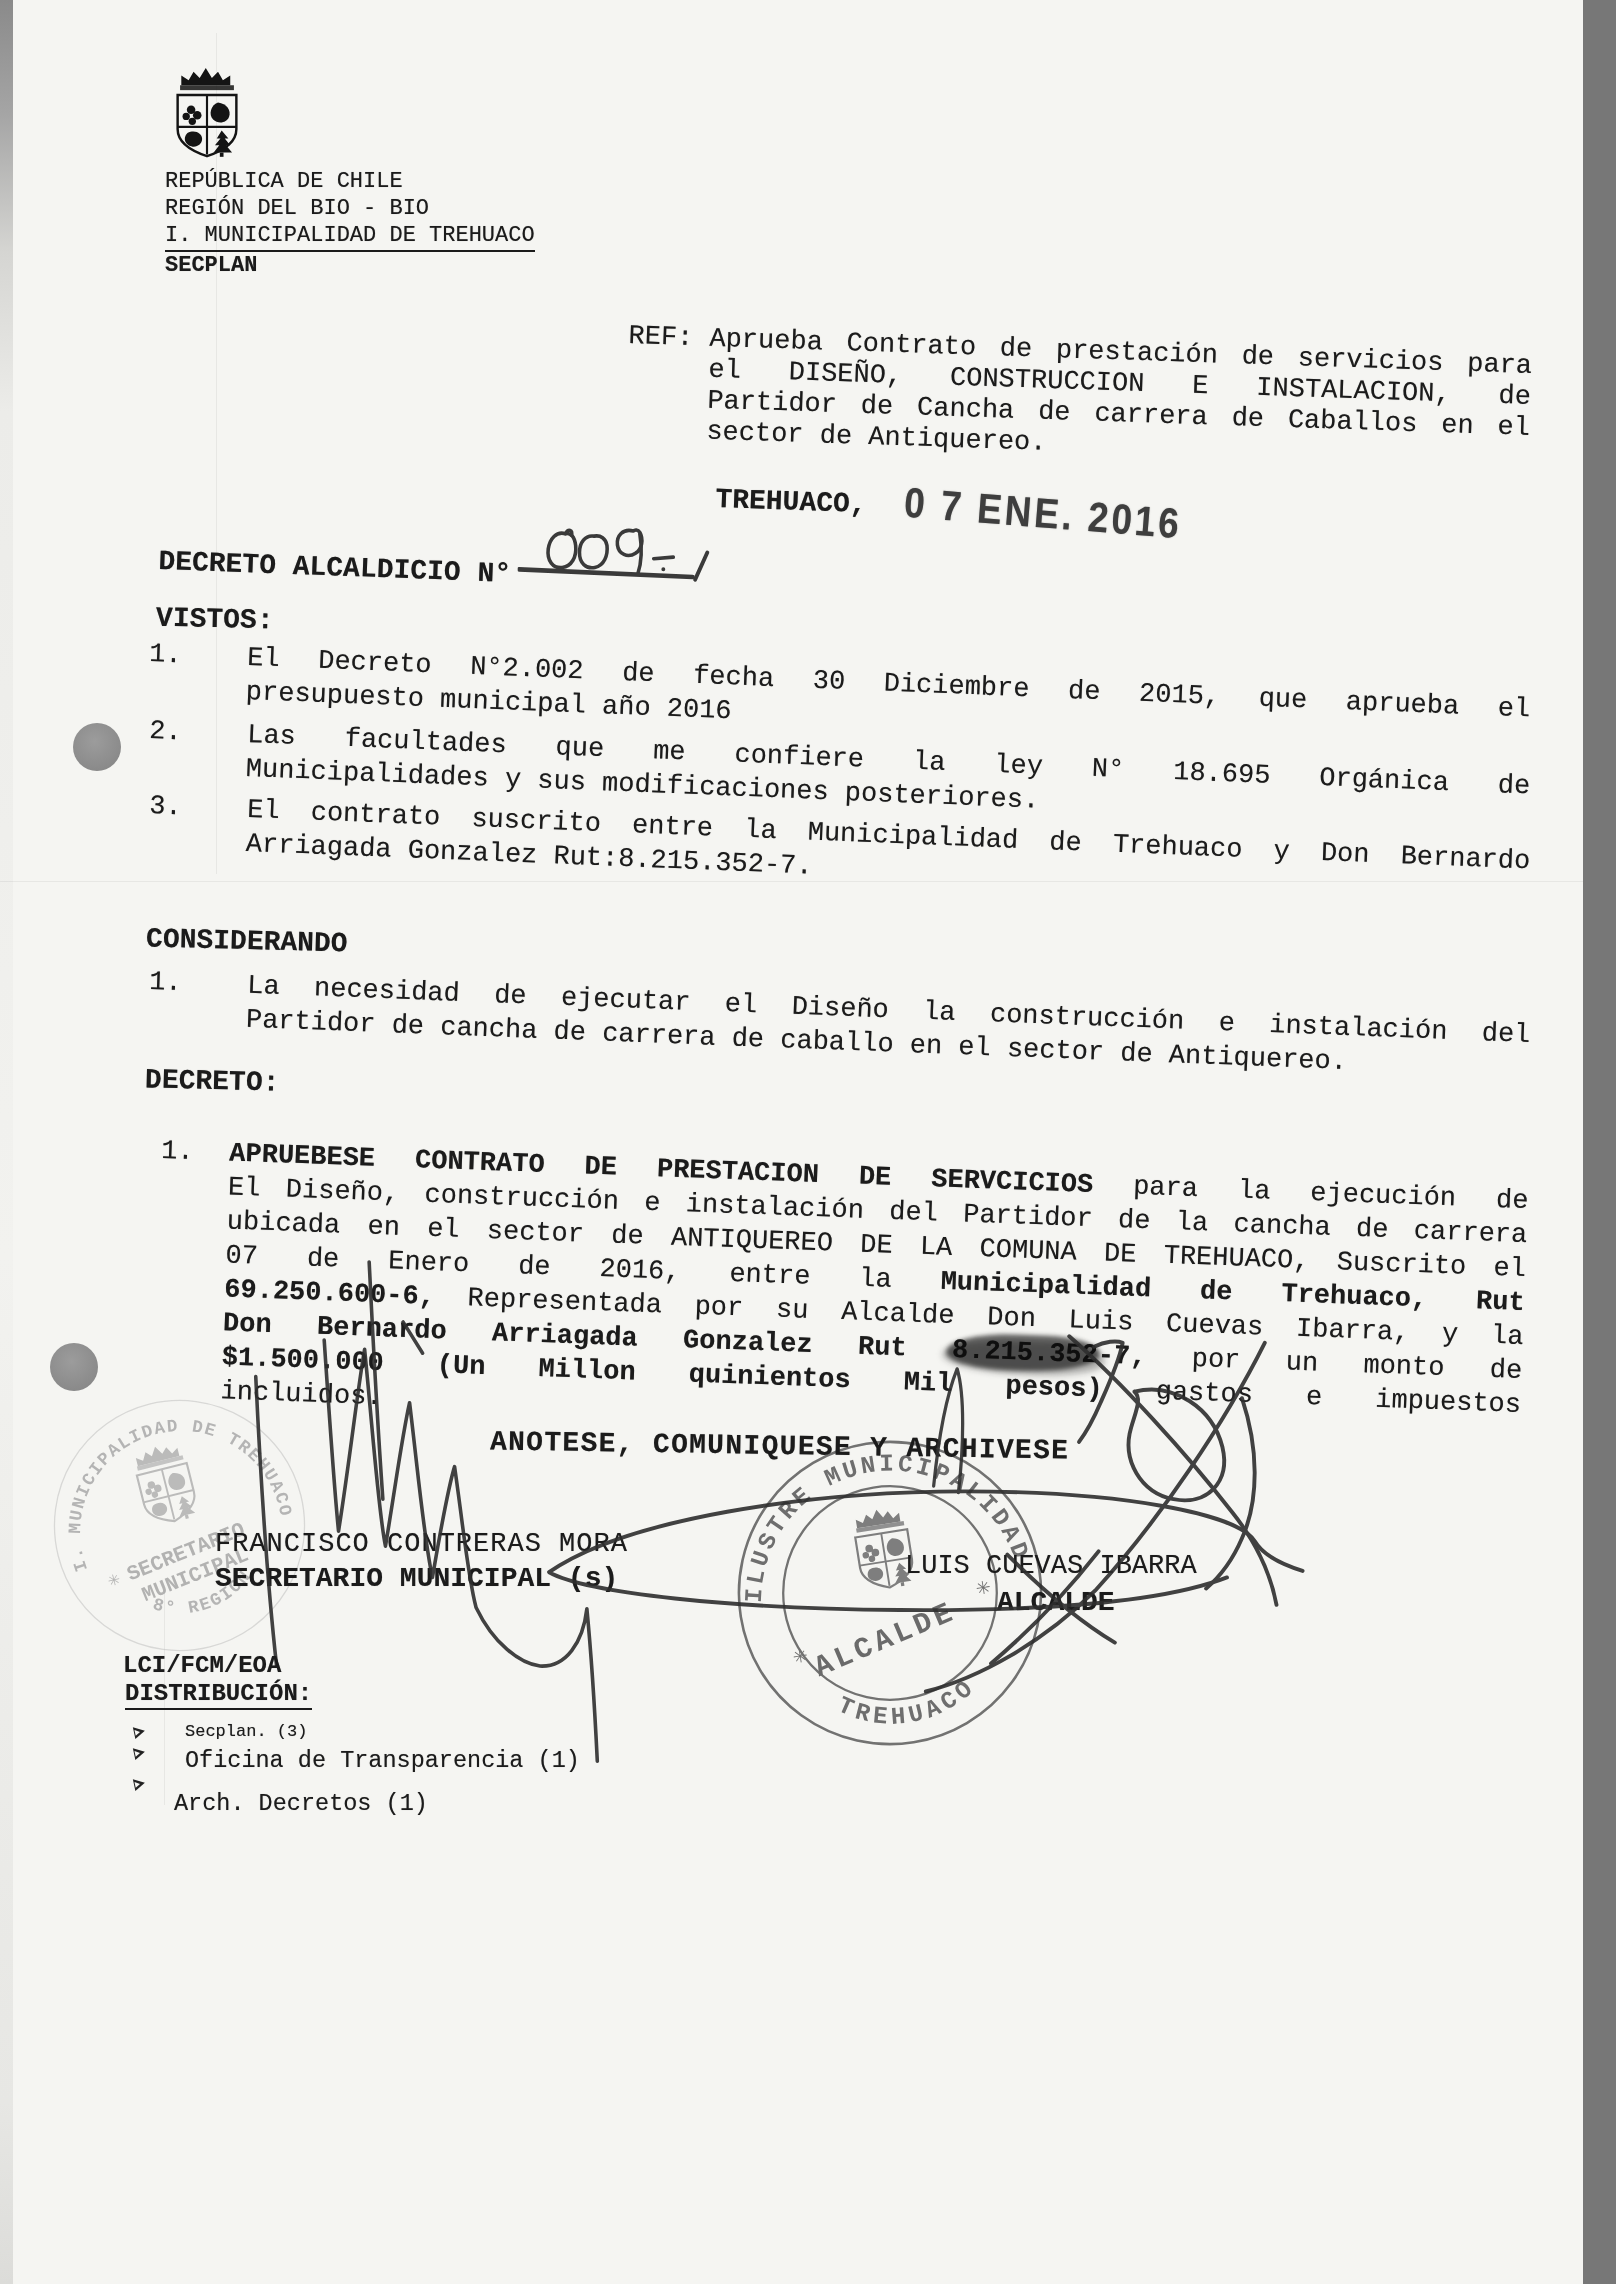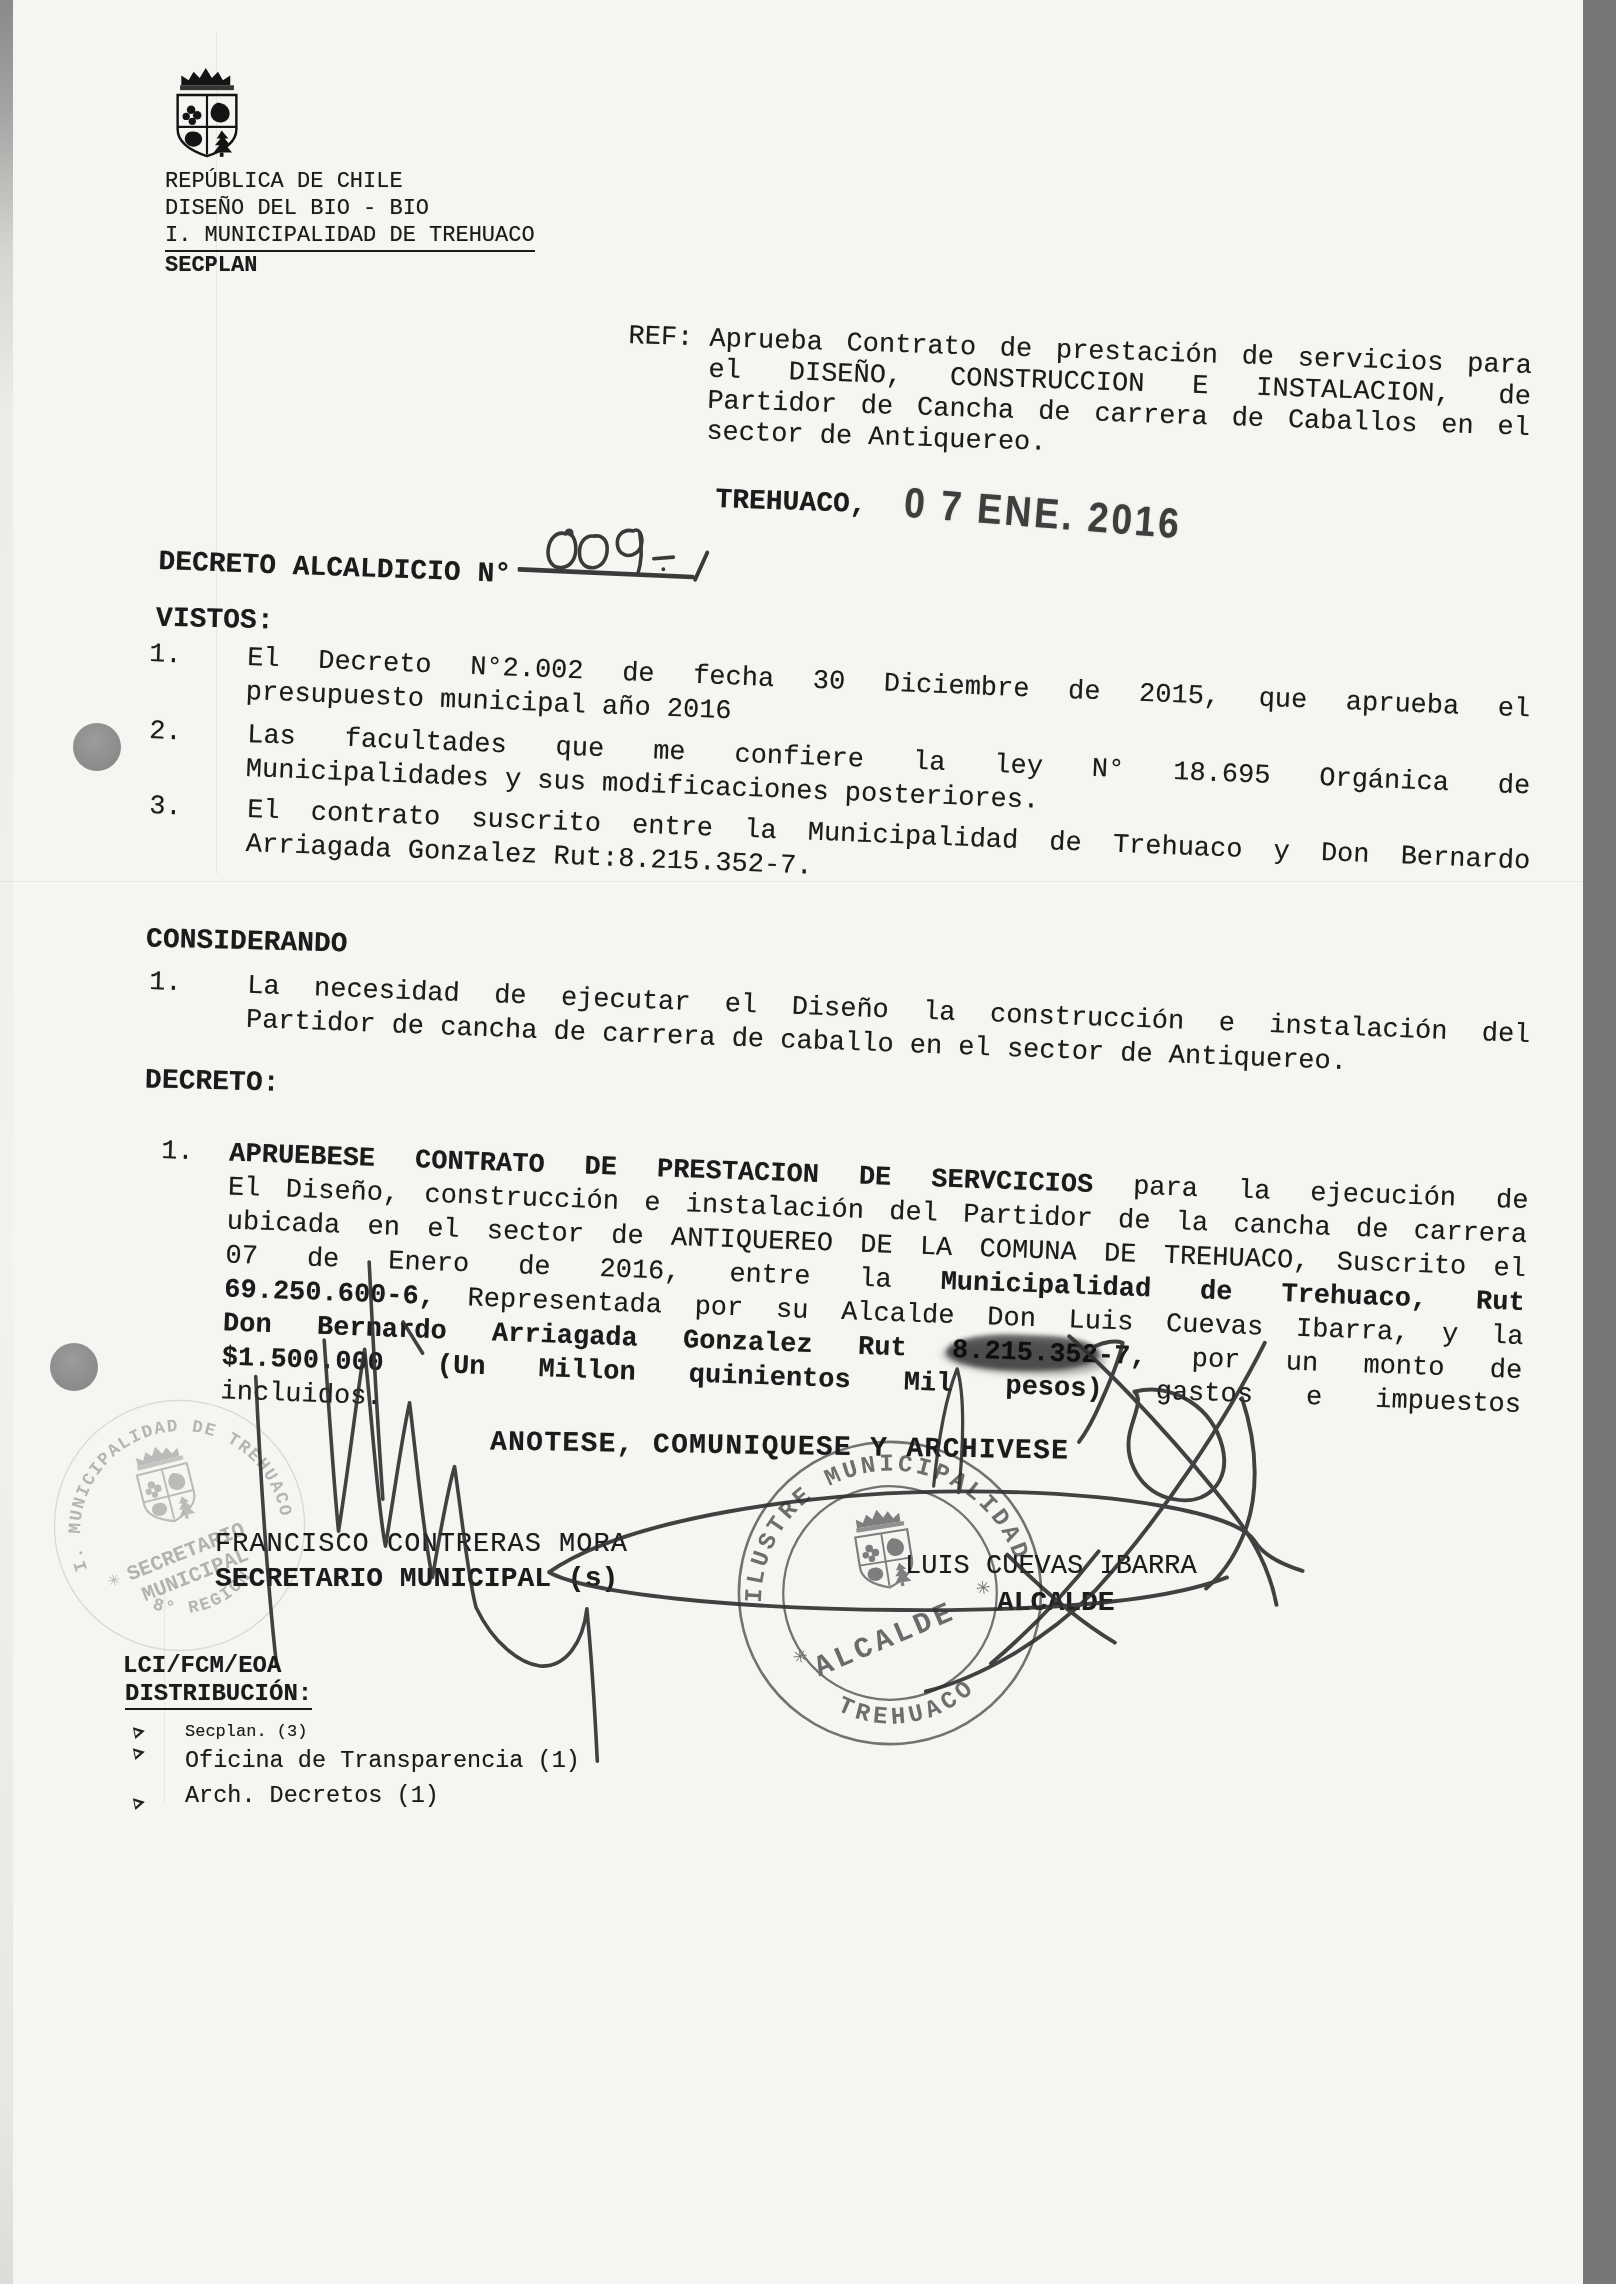--- a/index.html
+++ b/index.html
@@ -58,21 +58,21 @@
       <rect x="91" y="148" width="6" height="7" fill="currentColor"></rect>
     </symbol>
   </svg>
 
   <svg class="abs" style="left:163px;top:62px;color:#141414;" width="88" height="104" viewBox="0 0 140 170">
       <use href="#arms"></use>
     </svg>
 
   <div class="abs mono ink" style="left:165px;top:168px;font-size:22px;line-height:27px;">
     <div>REPÚBLICA DE CHILE</div>
-    <div>DISEÑO DEL BIO - BIO</div>
+    <div>REGIÓN DEL BIO - BIO</div>
     <div class="ul" style="display:inline-block;">I. MUNICIPALIDAD DE TREHUACO</div>
     <div class="b">SECPLAN</div>
   </div>
 
   <div class="abs mono ink" style="left:629px;top:321px;width:909px;font-size:27px;line-height:31px;transform:rotate(1.9deg);transform-origin:0 0;">
     <span class="abs" style="left:0;top:0;">REF:</span>
     <div class="lines" style="margin-left:81px;width:823px;">
         <div class="jline">Aprueba Contrato de prestación de servicios para</div>
         <div class="jline">el DISEÑO, CONSTRUCCION E INSTALACION, de</div>
         <div class="jline">Partidor de Cancha de carrera de Caballos en el</div>
@@ -229,21 +229,21 @@
   </div>
   <div class="abs" style="left:134px;top:1716px;">
     <div style="display:flex;align-items:center;height:31px;">
       <span class="arrow-tri"></span>
       <span class="mono ink" style="margin-left:40px;font-size:17px;">Secplan. (3)</span>
     </div>
     <div style="display:flex;height:31px;">
       <span class="arrow-tri"></span>
       <span class="mono ink" style="margin-left:40px;font-size:23.5px;">Oficina de Transparencia (1)</span>
     </div>
-    <div style="display:flex;align-items:flex-end;height:31px;">
+    <div style="display:flex;align-items:flex-start;height:31px;flex-direction:column;">
       <span class="arrow-tri"></span>
       <span class="mono ink" style="margin-left:40px;font-size:23.5px;">Arch. Decretos (1)</span>
     </div>
   </div>
 
   <div class="hole" style="left:73px;top:723px;width:48px;height:48px;"></div>
   <div class="hole" style="left:50px;top:1343px;width:48px;height:48px;"></div>
 
 </div>
 

